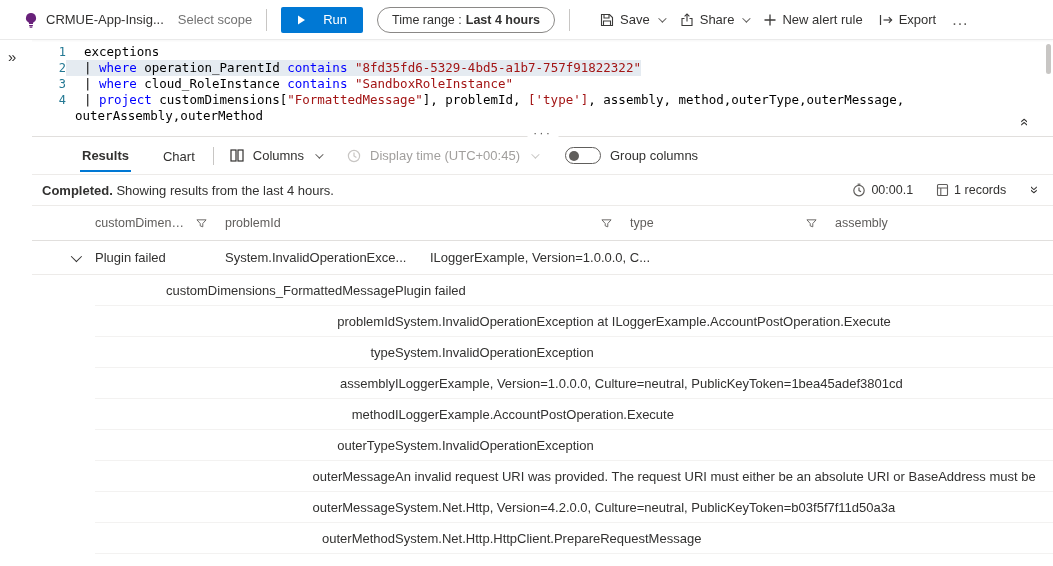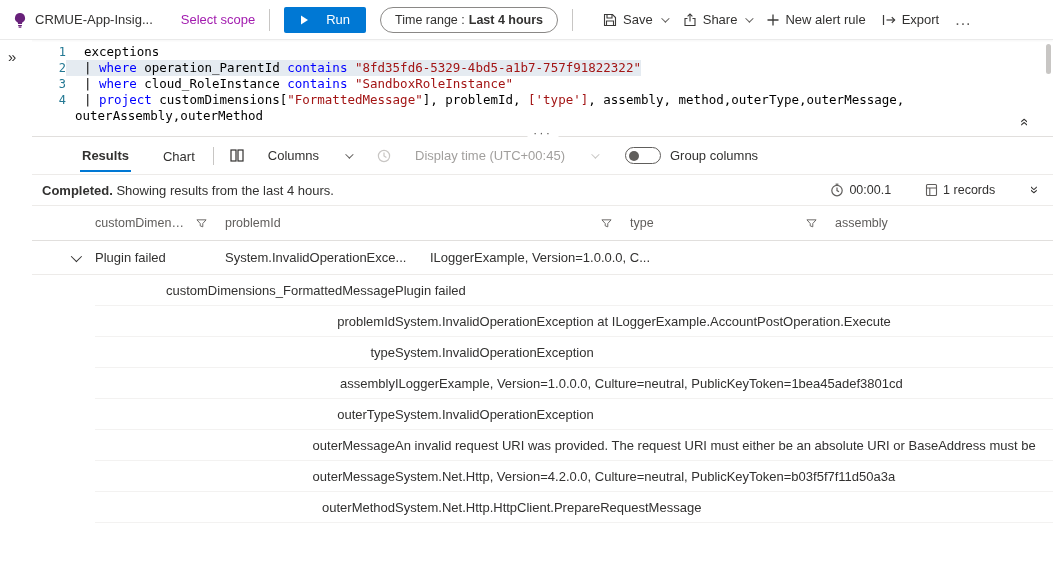--- a/index.html
+++ b/index.html
@@ -1,24 +1,24 @@
 <!DOCTYPE html>
 <html><head>
 <meta charset="utf-8">
 <style>
   * { box-sizing: border-box; margin: 0; padding: 0; }
   html,body { width:1053px; height:566px; overflow:hidden; background:#fff;
     font-family:"Liberation Sans", sans-serif; color:#323130; }
 
   
-  .topbar { height:40px; display:flex; align-items:center; padding:0 10px 0 12px;
+  .topbar { height:40px; display:flex; align-items:center; padding:0 10px 0 23px;
     border-bottom:1px solid #eaeaea; box-shadow:0 1px 2px rgba(0,0,0,.04); font-size:13px; }
   .appicon { width:16px; height:16px; margin-right:7px; flex:none; display:inline-flex; }
   .appname { max-width:122px; white-space:nowrap; overflow:hidden; font-size:13px; color:#323130; }
-  .scope { color:#a21caf; margin-left:28px; cursor:pointer; text-decoration:none; }
+  .scope { color:#737373; margin-left:14px; cursor:pointer; text-decoration:none; }
   .vdiv { width:1px; height:22px; background:#c8c6c4; margin:0 14px; flex:none; }
   .run { background:#0078d4; color:#fff; border:none; border-radius:2px; height:26px;
     padding:0 16px; font-size:13px; display:inline-flex; align-items:center; gap:17px; cursor:pointer;
     font-family:inherit; }
   .timepill { border:1px solid #8a8886; border-radius:14px; height:26px; padding:0 14px;
     display:inline-flex; align-items:center; margin-left:14px; font-size:12.5px; white-space:nowrap; cursor:pointer; }
   .timepill b { font-weight:700; margin-left:4px; }
   .tbtn { display:inline-flex; align-items:center; gap:6px; margin-left:16px; cursor:pointer;
     color:#323130; white-space:nowrap; }
   .tbtn svg { flex:none; }
@@ -47,34 +47,34 @@
     display:inline-block; transform:rotate(-90deg); font-size:14px; }
   .ed-scrollthumb { position:absolute; right:2px; top:4px; width:5px; height:30px;
     background:#c8c6c4; border-radius:3px; }
 
   
   .tabsrow { margin-left:32px; height:37px; display:flex; align-items:center; padding-left:48px; font-size:13px; }
   .tab { cursor:pointer; padding:9px 2px 7px; color:#323130; }
   .tab.active { font-weight:700; border-bottom:2px solid #0078d4; }
   .tab + .tab { margin-left:30px; }
   .tabsrow .vdiv { margin:0 16px; height:18px; }
-  .tgroup { display:inline-flex; align-items:center; gap:24px; cursor:pointer; white-space:nowrap; }
+  .tgroup { display:inline-flex; align-items:center; gap:9px; cursor:pointer; white-space:nowrap; }
   .tgroup.disabled { color:#a19f9d; cursor:default; margin-left:26px; }
   .tgroup.disabled .cv { border-color:#c8c6c4; }
   .toggle { width:36px; height:17px; border:1px solid #605e5c; border-radius:9px; position:relative;
     margin-left:28px; cursor:pointer; flex:none; display:inline-block; }
   .toggle .knob { position:absolute; left:3px; top:2.5px; width:10px; height:10px; border-radius:50%;
     background:#605e5c; }
   .toggle-label { margin-left:9px; }
 
   
   .statusrow { margin-left:32px; height:32px; border-top:1px solid #edebe9; border-bottom:1px solid #edebe9;
     display:flex; align-items:center; padding:0 14px 0 10px; font-size:13px; }
   .statusrow b { font-weight:700; }
-  .status-right { margin-left:auto; display:flex; align-items:center; gap:20px; }
+  .status-right { margin-left:auto; display:flex; align-items:center; gap:9px; }
   .stat { display:inline-flex; align-items:center; gap:5px; margin-left:14px; font-size:12.5px; }
   .dblchev { display:inline-block; transform:rotate(90deg); font-size:14px; color:#323130;
     margin-left:16px; cursor:pointer; }
 
   
   .grid { margin-left:32px; }
   .trow { display:flex; align-items:center; }
   .thead { height:35px; color:#605e5c; font-size:12.5px; border-bottom:1px solid #e1dfdd; }
   .c-exp { width:63px; flex:none; display:flex; justify-content:flex-end; padding-right:16px; }
   .c1 { width:130px; flex:none; } .c2 { width:405px; flex:none; } .c3 { width:205px; flex:none; }
@@ -264,20 +264,24 @@
       </div>
       <div class="drow">
         <span class="dkey">type</span>
         <span class="dval">System.InvalidOperationException</span>
       </div>
       <div class="drow">
         <span class="dkey">assembly</span>
         <span class="dval">ILoggerExample, Version=1.0.0.0, Culture=neutral, PublicKeyToken=1bea45adef3801cd</span>
       </div>
       <div class="drow">
+        <span class="dkey">method</span>
+        <span class="dval">ILoggerExample.AccountPostOperation.Execute</span>
+      </div>
+      <div class="drow">
         <span class="dkey">outerType</span>
         <span class="dval">System.InvalidOperationException</span>
       </div>
       <div class="drow">
         <span class="dkey">outerMessage</span>
         <span class="dval">An invalid request URI was provided. The request URI must either be an absolute URI or BaseAddress must be</span>
       </div>
       <div class="drow">
         <span class="dkey">outerMessage</span>
         <span class="dval">System.Net.Http, Version=4.2.0.0, Culture=neutral, PublicKeyToken=b03f5f7f11d50a3a</span>

